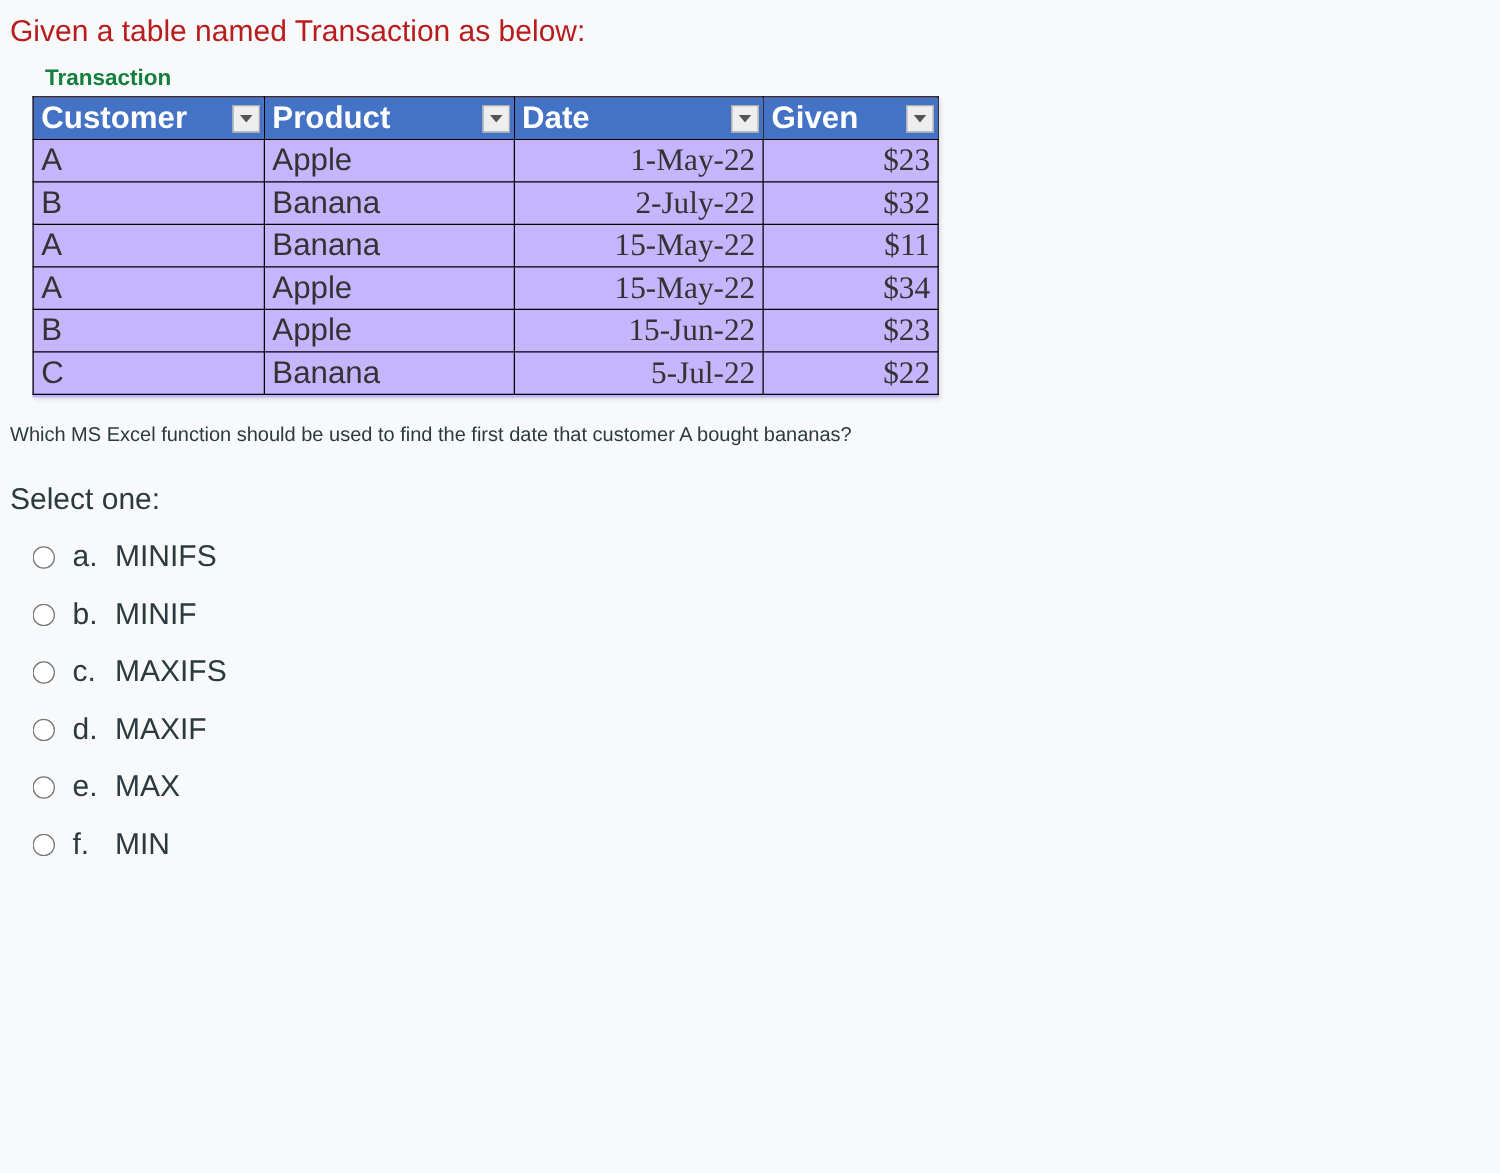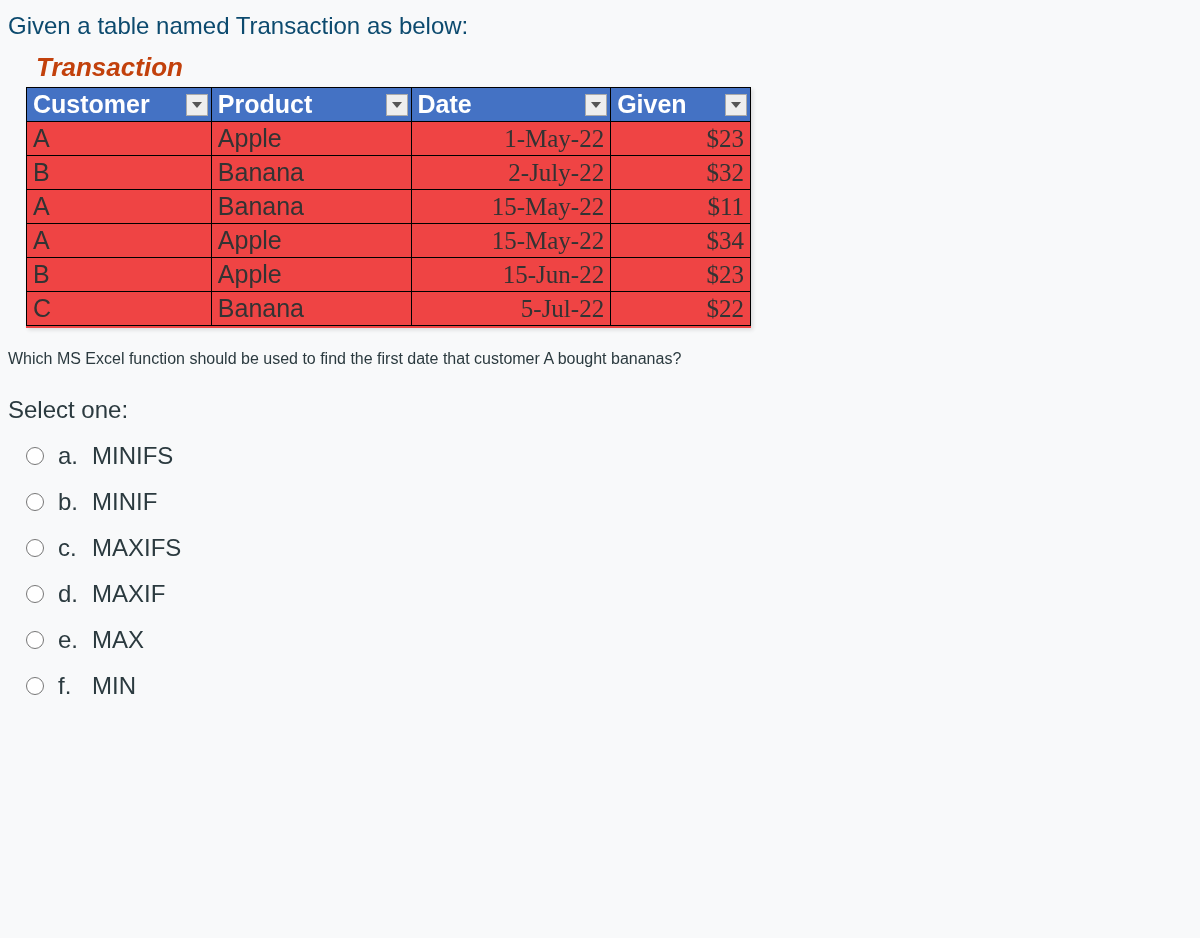--- a/index.html
+++ b/index.html
@@ -8,33 +8,32 @@
     font-family: Arial, Helvetica, sans-serif;
     font-size: 22px;
     color: #333;
     background: #f8f9fa;
     width: 1200px;
     box-sizing: border-box;
   }
   .intro {
     margin: 4px 0 12px 0;
     font-size: 24px;
-    color: #0c4a6e;
+    color: #b91c1c;
   }
   .table-title {
-    font-size: 26px;
+    font-size: 18px;
     font-weight: bold;
-    color: #c2410c;
+    color: #15803d;
     margin: 0 0 4px 28px;
-    font-style: italic;
   }
   .table-wrap {
     margin-left: 18px;
     width: 725px;
-    background: #ef4444;
+    background: #c4b5fd;
     box-shadow: 2px 2px 4px rgba(0,0,0,0.12);
     padding-bottom:2px;
   }
   table.trans {
     border-collapse: collapse;
     width: 100%;
   }
   table.trans th, table.trans td {
     border: 1px solid #000;
     padding: 2px 6px 2px 6px;

